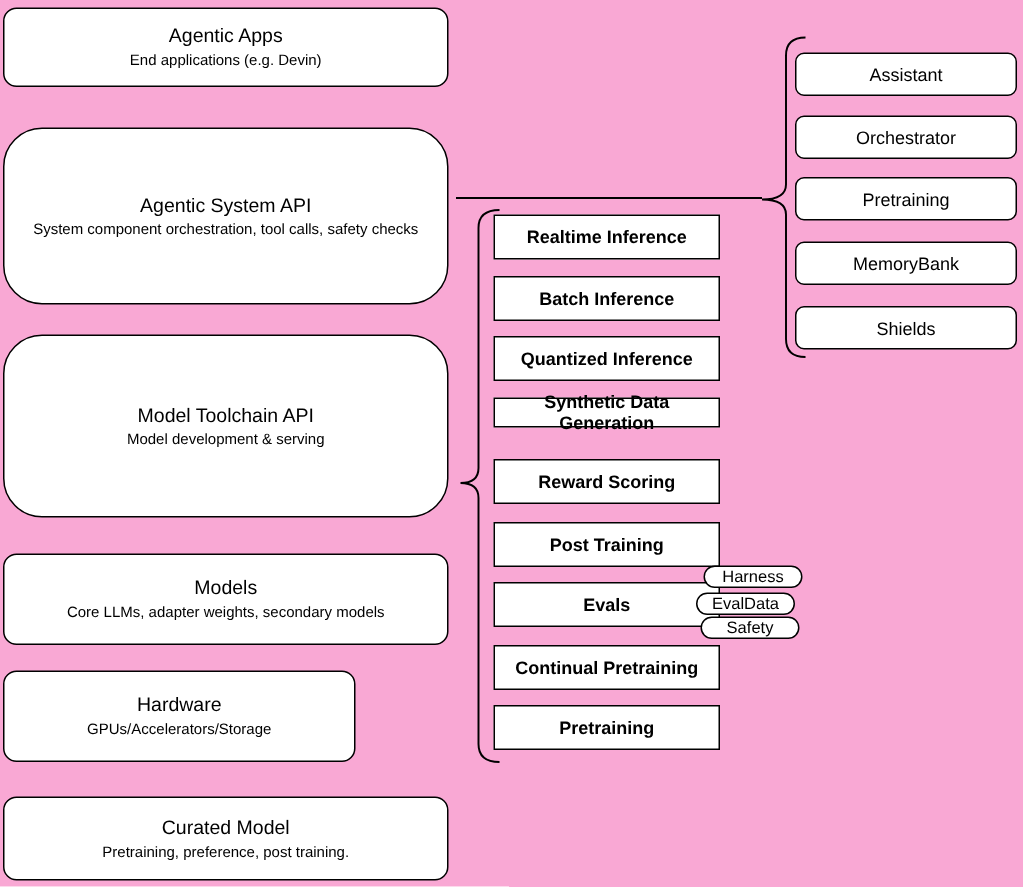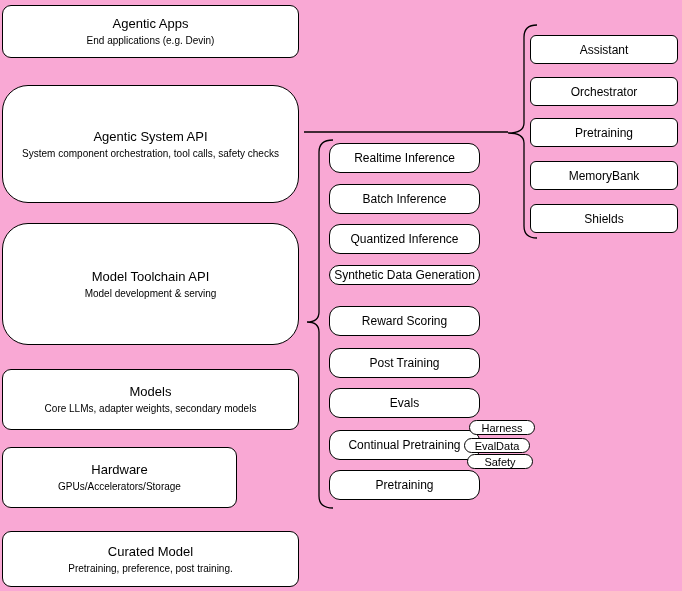--- a/index.html
+++ b/index.html
@@ -47,43 +47,43 @@
   }
   .node-title {
     font-size: 13px;
     line-height: 15px;
   }
   .node-subtitle {
     font-size: 10px;
     line-height: 12px;
   }
   .node--small {
-    border-radius: 11px;
+    border-radius: 0;
     font-size: 12px;
     line-height: 14px;
     padding: 0 4px;
+    font-weight: bold;
   }
   .node--component {
     border-radius: 6px;
     font-size: 12px;
     line-height: 14px;
   }
   .pill {
     position: absolute;
     box-sizing: border-box;
     background: #ffffff;
     border: 1.3px solid #000000;
     border-radius: 8px;
     display: flex;
     align-items: center;
     justify-content: center;
     font-size: 11px;
     line-height: 12px;
     z-index: 3;
-    margin-top: 43px;
   }
 </style>
 </head>
 <body>
 
 <div class="canvas">
 
   <svg class="overlay" viewBox="0 0 682 591" xmlns="http://www.w3.org/2000/svg">
     <line x1="304" y1="132" x2="508" y2="132" stroke="#000000" stroke-width="1.3" fill="none"></line>
     <path d="M333,140 Q319,140 319,152 L319,312 Q319,322 307,322 Q319,322 319,332 L319,496 Q319,508 333,508" stroke="#000000" stroke-width="1.3" fill="none"></path>

